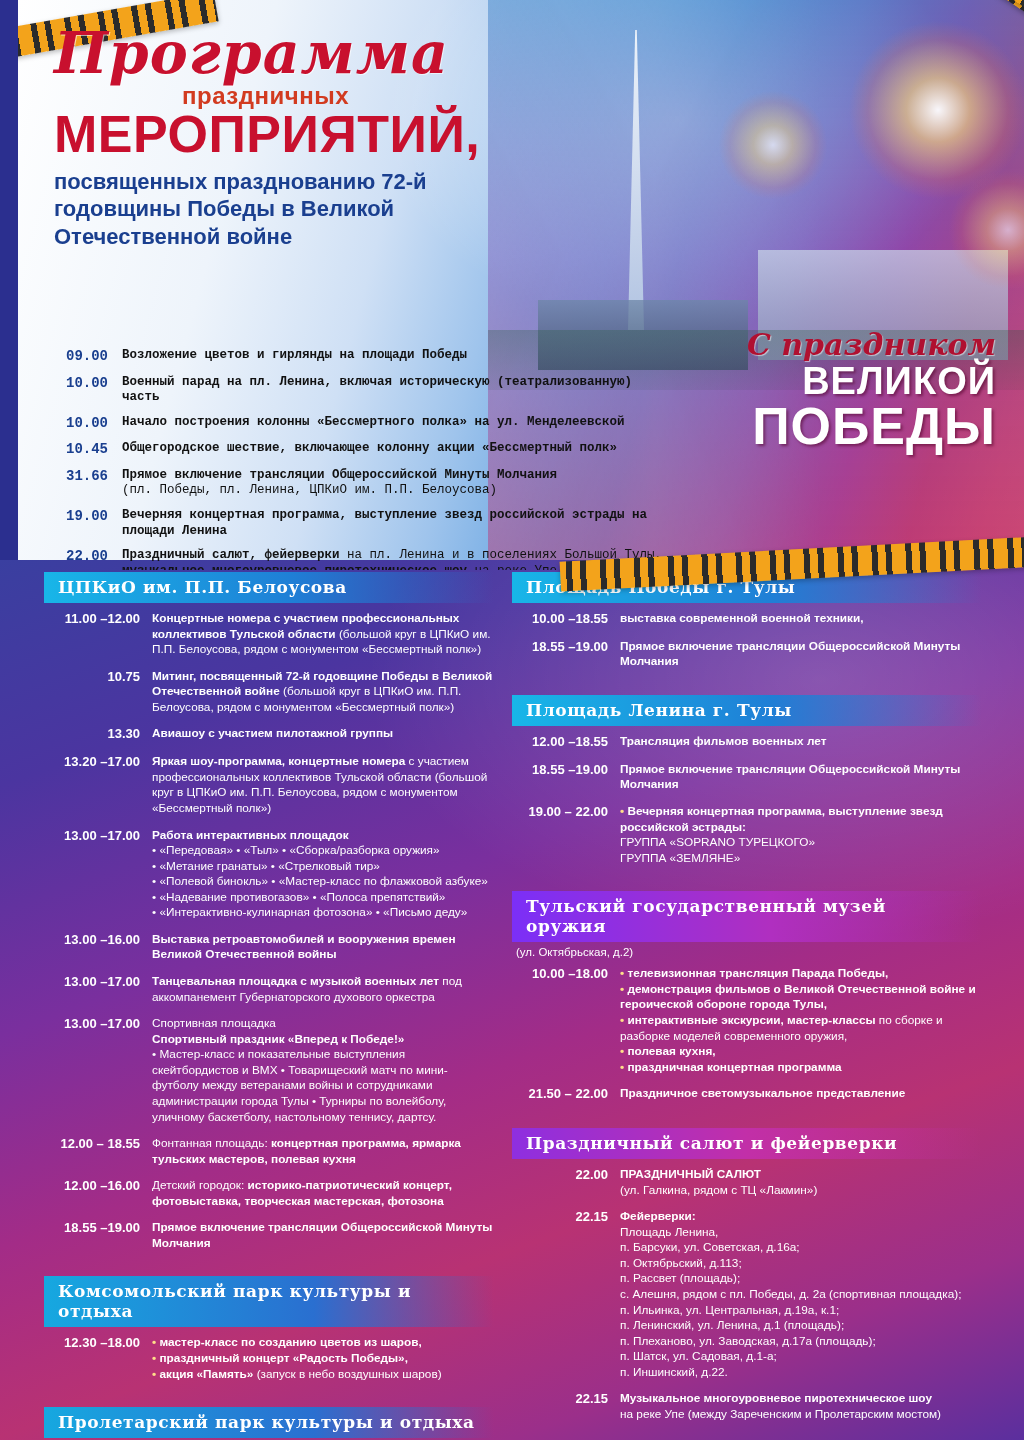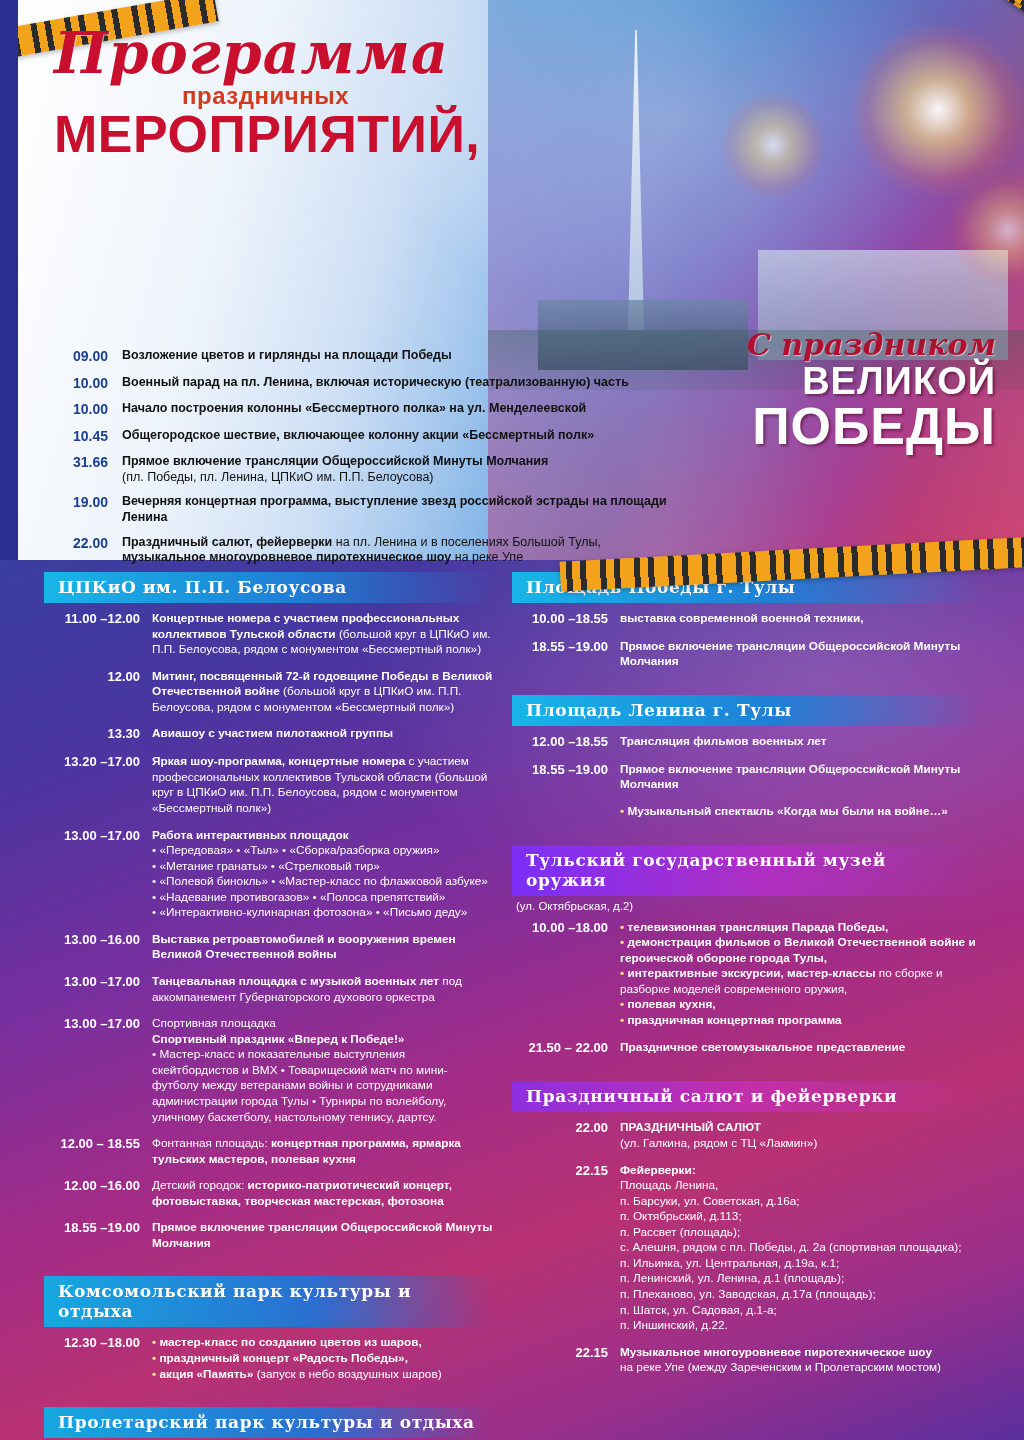--- a/index.html
+++ b/index.html
@@ -127,21 +127,21 @@
     font-size: 38px; font-weight: bold; color: #ffffff; letter-spacing: 1px;
     text-shadow: 2px 2px 3px rgba(80,0,40,.55); line-height: 1.05; margin-top: 2px;
   }
   .hb-pob {
     font-size: 52px; font-weight: bold; color: #ffffff; letter-spacing: 1px;
     text-shadow: 2px 2px 3px rgba(80,0,40,.55); line-height: 1; margin-top: -2px;
   }
 
   
   .main-schedule { position: absolute; left: 38px; top: 348px; width: 620px; z-index: 5; }
-  .ms-row { display: flex; margin-bottom: 9px; font-size: 12.5px; line-height: 1.25; }
+  .ms-row { display: flex; margin-bottom: 9px; font-size: 12.5px; line-height: 1.25; font-family: Liberation Mono, monospace; }
   .ms-time {
     width: 66px; flex: 0 0 66px; text-align: right; padding-right: 14px;
     font-weight: bold; color: #1a3f8f; font-size: 14px;
   }
   .ms-text { color: #111; font-weight: bold; }
   .ms-text .reg { font-weight: normal; }
 
   
   .content {
     position: absolute; left: 0; top: 560px; width: 1024px; height: 880px;
@@ -187,20 +187,21 @@
   <div class="firework fw2"></div>
   <div class="firework fw3"></div>
   <div class="ribbon ribbon-right-1"></div>
   <div class="ribbon ribbon-right-2"></div>
   <div class="ribbon ribbon-left"></div>
 
   <div class="title-block">
     <div class="t-script">Программа</div>
     <div class="t-prazdnich">праздничных</div>
     <div class="t-meropr">МЕРОПРИЯТИЙ,</div>
+    <div class="t-sub">посвященных празднованию 72-й годовщины Победы в Великой Отечественной войне</div>
   </div>
 
   <div class="holiday-badge">
     <div class="hb-script">С праздником</div>
     <div class="hb-vel">ВЕЛИКОЙ</div>
     <div class="hb-pob">ПОБЕДЫ</div>
   </div>
 
   <div class="main-schedule" id="main-schedule">
       <div class="ms-row">
@@ -238,21 +239,21 @@
   <div class="ribbon ribbon-mid" style="top:-12px;"></div>
 </div>
 
 <div class="col-left" id="col-left">
     <div class="sec-head head-cyan">ЦПКиО им. П.П. Белоусова</div>
     <div class="row">
       <div class="r-time">11.00 –12.00</div>
       <div class="r-text"><span class="b">Концертные номера с участием профессиональных коллективов Тульской области</span> (большой круг в ЦПКиО им. П.П. Белоусова, рядом с монументом «Бессмертный полк»)</div>
     </div>
     <div class="row">
-      <div class="r-time">12.00</div>
+      <div class="r-time">10.75</div>
       <div class="r-text"><span class="b">Митинг, посвященный 72-й годовщине Победы в Великой Отечественной войне</span> (большой круг в ЦПКиО им. П.П. Белоусова, рядом с монументом «Бессмертный полк»)</div>
     </div>
     <div class="row">
       <div class="r-time">13.30</div>
       <div class="r-text"><span class="b">Авиашоу с участием пилотажной группы</span></div>
     </div>
     <div class="row">
       <div class="r-time">13.20 –17.00</div>
       <div class="r-text"><span class="b">Яркая шоу-программа, концертные номера</span> с участием профессиональных коллективов Тульской области (большой круг в ЦПКиО им. П.П. Белоусова, рядом с монументом «Бессмертный полк»)</div>
     </div>
@@ -307,22 +308,22 @@
     <div class="sec-head head-cyan">Площадь Ленина г. Тулы</div>
     <div class="row">
       <div class="r-time">12.00 –18.55</div>
       <div class="r-text"><span class="b">Трансляция фильмов военных лет</span></div>
     </div>
     <div class="row">
       <div class="r-time">18.55 –19.00</div>
       <div class="r-text"><span class="b">Прямое включение трансляции Общероссийской Минуты Молчания</span></div>
     </div>
     <div class="row">
-      <div class="r-time"></div>
-      <div class="r-text"><span class="bullet">•</span> <span class="b">Музыкальный спектакль «Когда мы были на войне…»</span></div>
+      <div class="r-time">19.00 – 22.00</div>
+      <div class="r-text"><span class="bullet">•</span> <span class="b">Вечерняя концертная программа, выступление звезд российской эстрады:</span><br>ГРУППА «SOPRANO ТУРЕЦКОГО»<br>ГРУППА «ЗЕМЛЯНЕ»</div>
     </div>
     <div class="footer-pad"></div>
     <div class="sec-head head-violet">Тульский государственный музей оружия</div>
     <div class="sec-sub">(ул. Октябрьская, д.2)</div>
     <div class="row">
       <div class="r-time">10.00 –18.00</div>
       <div class="r-text"><span class="bullet">•</span> <span class="b">телевизионная трансляция Парада Победы,</span><br><span class="bullet">•</span> <span class="b">демонстрация фильмов о Великой Отечественной войне и героической обороне города Тулы,</span><br><span class="bullet">•</span> <span class="b">интерактивные экскурсии, мастер-классы</span> по сборке и разборке моделей современного оружия,<br><span class="bullet">•</span> <span class="b">полевая кухня,</span><br><span class="bullet">•</span> <span class="b">праздничная концертная программа</span></div>
     </div>
     <div class="row">
       <div class="r-time">21.50 – 22.00</div>

